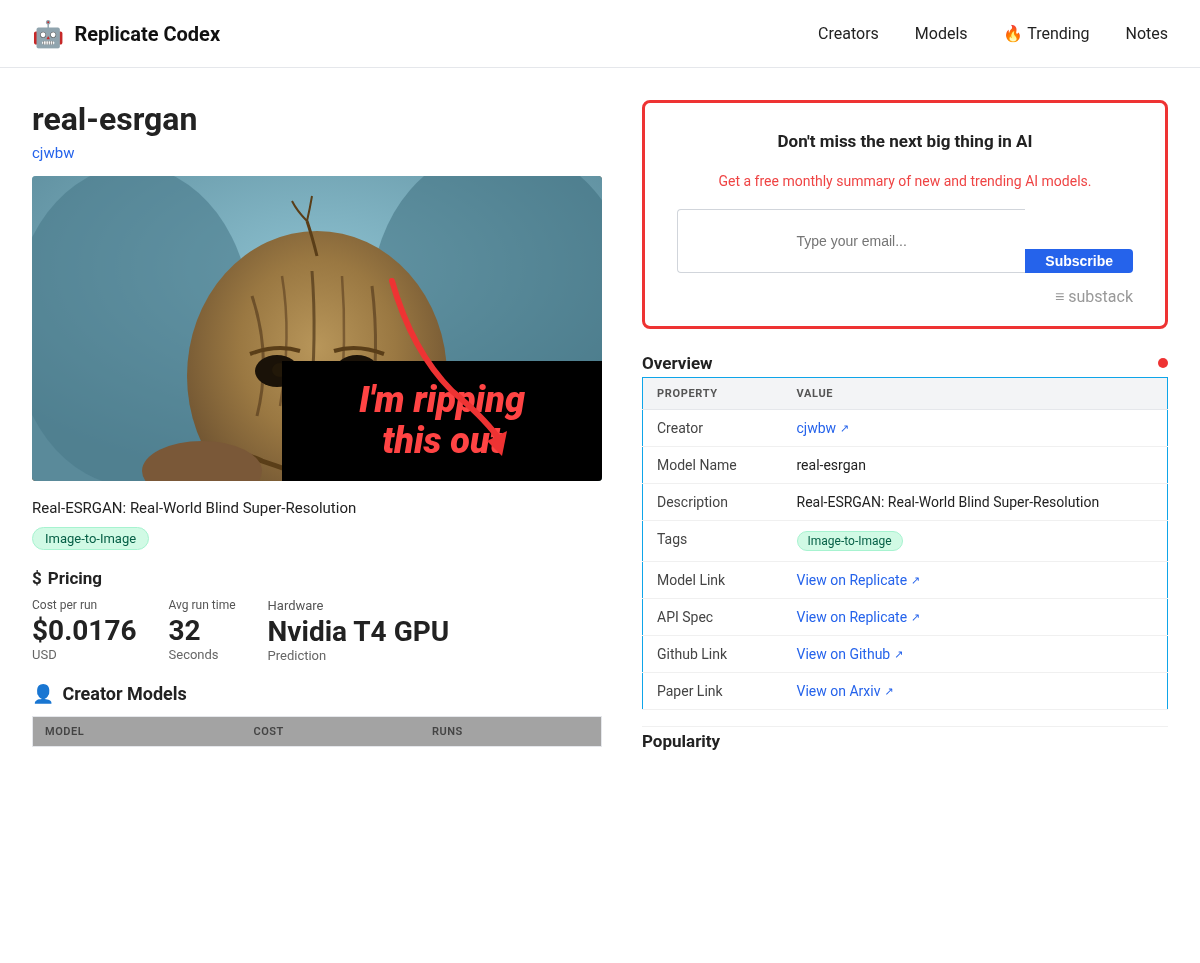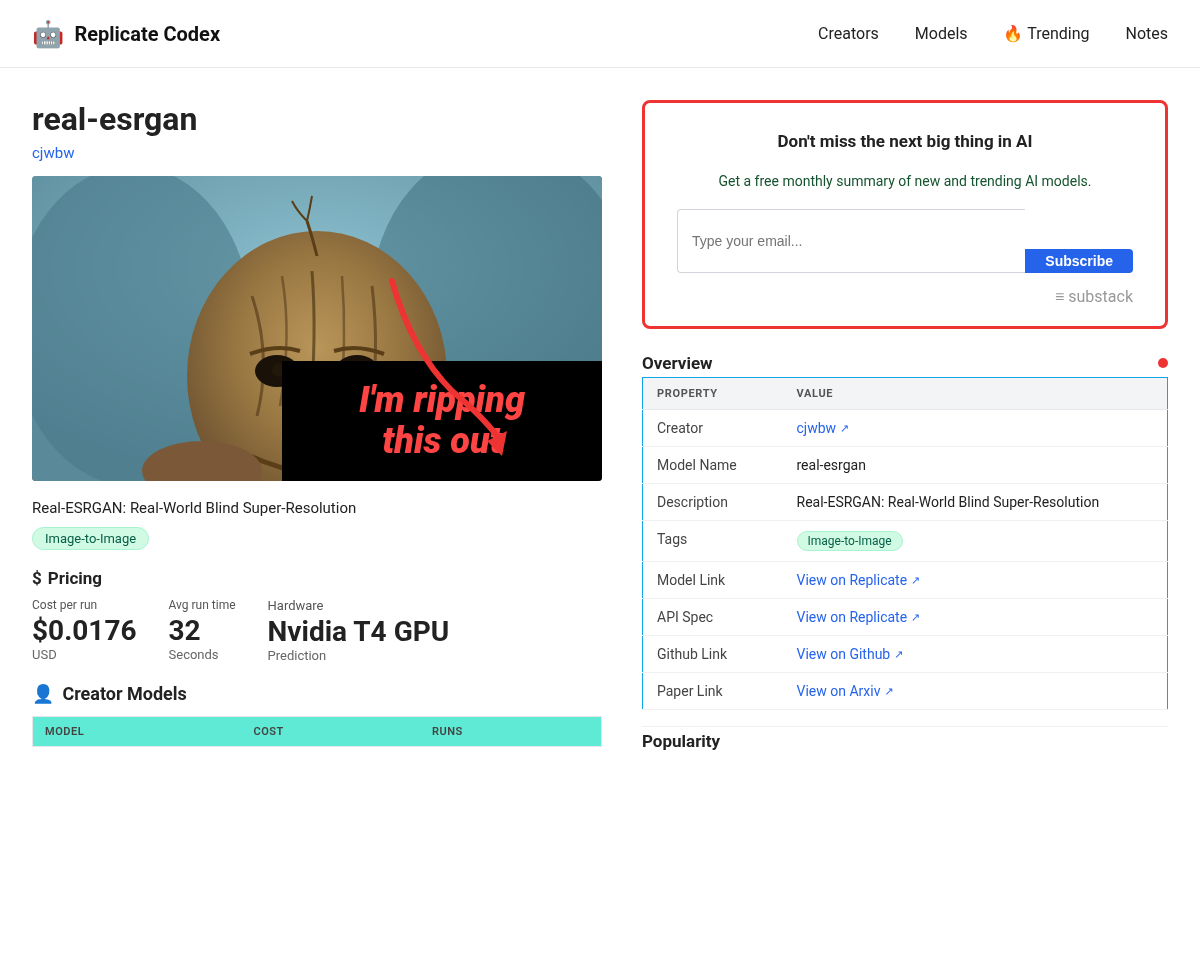--- a/index.html
+++ b/index.html
@@ -59,34 +59,34 @@
     .pricing-sub { font-size: 13px; color: #666; }
     .hardware-item { }
     .hardware-label { font-size: 13px; color: #555; margin-bottom: 2px; }
     .hardware-value { font-size: 28px; font-weight: 700; }
     .hardware-sub { font-size: 13px; color: #666; }
 
     
     .creator-models { margin-top: 10px; }
     .creator-models-title { font-size: 18px; font-weight: 700; margin-bottom: 12px; display: flex; align-items: center; gap: 8px; }
     .models-table { width: 100%; border-collapse: collapse; border: 1px solid #e5e7eb; font-size: 13px; }
-    .models-table th { background: #5eead4; text-align: left; padding: 8px 12px; font-weight: 600; color: #444; text-transform: uppercase; font-size: 11px; letter-spacing: 0.05em; border-bottom: 1px solid #e5e7eb; }
+    .models-table th { background: #a3a3a3; text-align: left; padding: 8px 12px; font-weight: 600; color: #444; text-transform: uppercase; font-size: 11px; letter-spacing: 0.05em; border-bottom: 1px solid #e5e7eb; }
 
     
     
     .newsletter-box {
       border: 3px solid #e33; border-radius: 8px; padding: 28px 32px 20px;
       margin-bottom: 24px; text-align: center; background: #fff;
     }
     .newsletter-title { font-size: 17px; font-weight: 700; margin-bottom: 22px; }
-    .newsletter-sub { font-size: 14px; color: #14532d; margin-bottom: 20px; }
+    .newsletter-sub { font-size: 14px; color: #ef4444; margin-bottom: 20px; }
     .newsletter-form { display: flex; gap: 0; margin-bottom: 14px; }
     .newsletter-input {
       flex: 1; border: 1px solid #d1d5db; border-right: none; border-radius: 4px 0 0 4px;
-      padding: 10px 14px; font-size: 14px; color: #701a75; outline: none;
+      padding: 10px 14px; font-size: 14px; color: #701a75; outline: none; text-align: center;
     }
     .subscribe-btn {
       background: #2563eb; color: #fff; border: none; border-radius: 0 4px 4px 0;
       padding: 4px 20px; font-size: 14px; font-weight: 600; cursor: pointer; margin-top: 40px;
     }
     .substack-badge { text-align: right; font-size: 16px; color: #999; display: flex; align-items: center; justify-content: flex-end; gap: 4px; }
 
     
     .overview-section { margin-bottom: 16px; }
     .overview-header { display: flex; align-items: center; justify-content: space-between; margin-bottom: 4px; }

